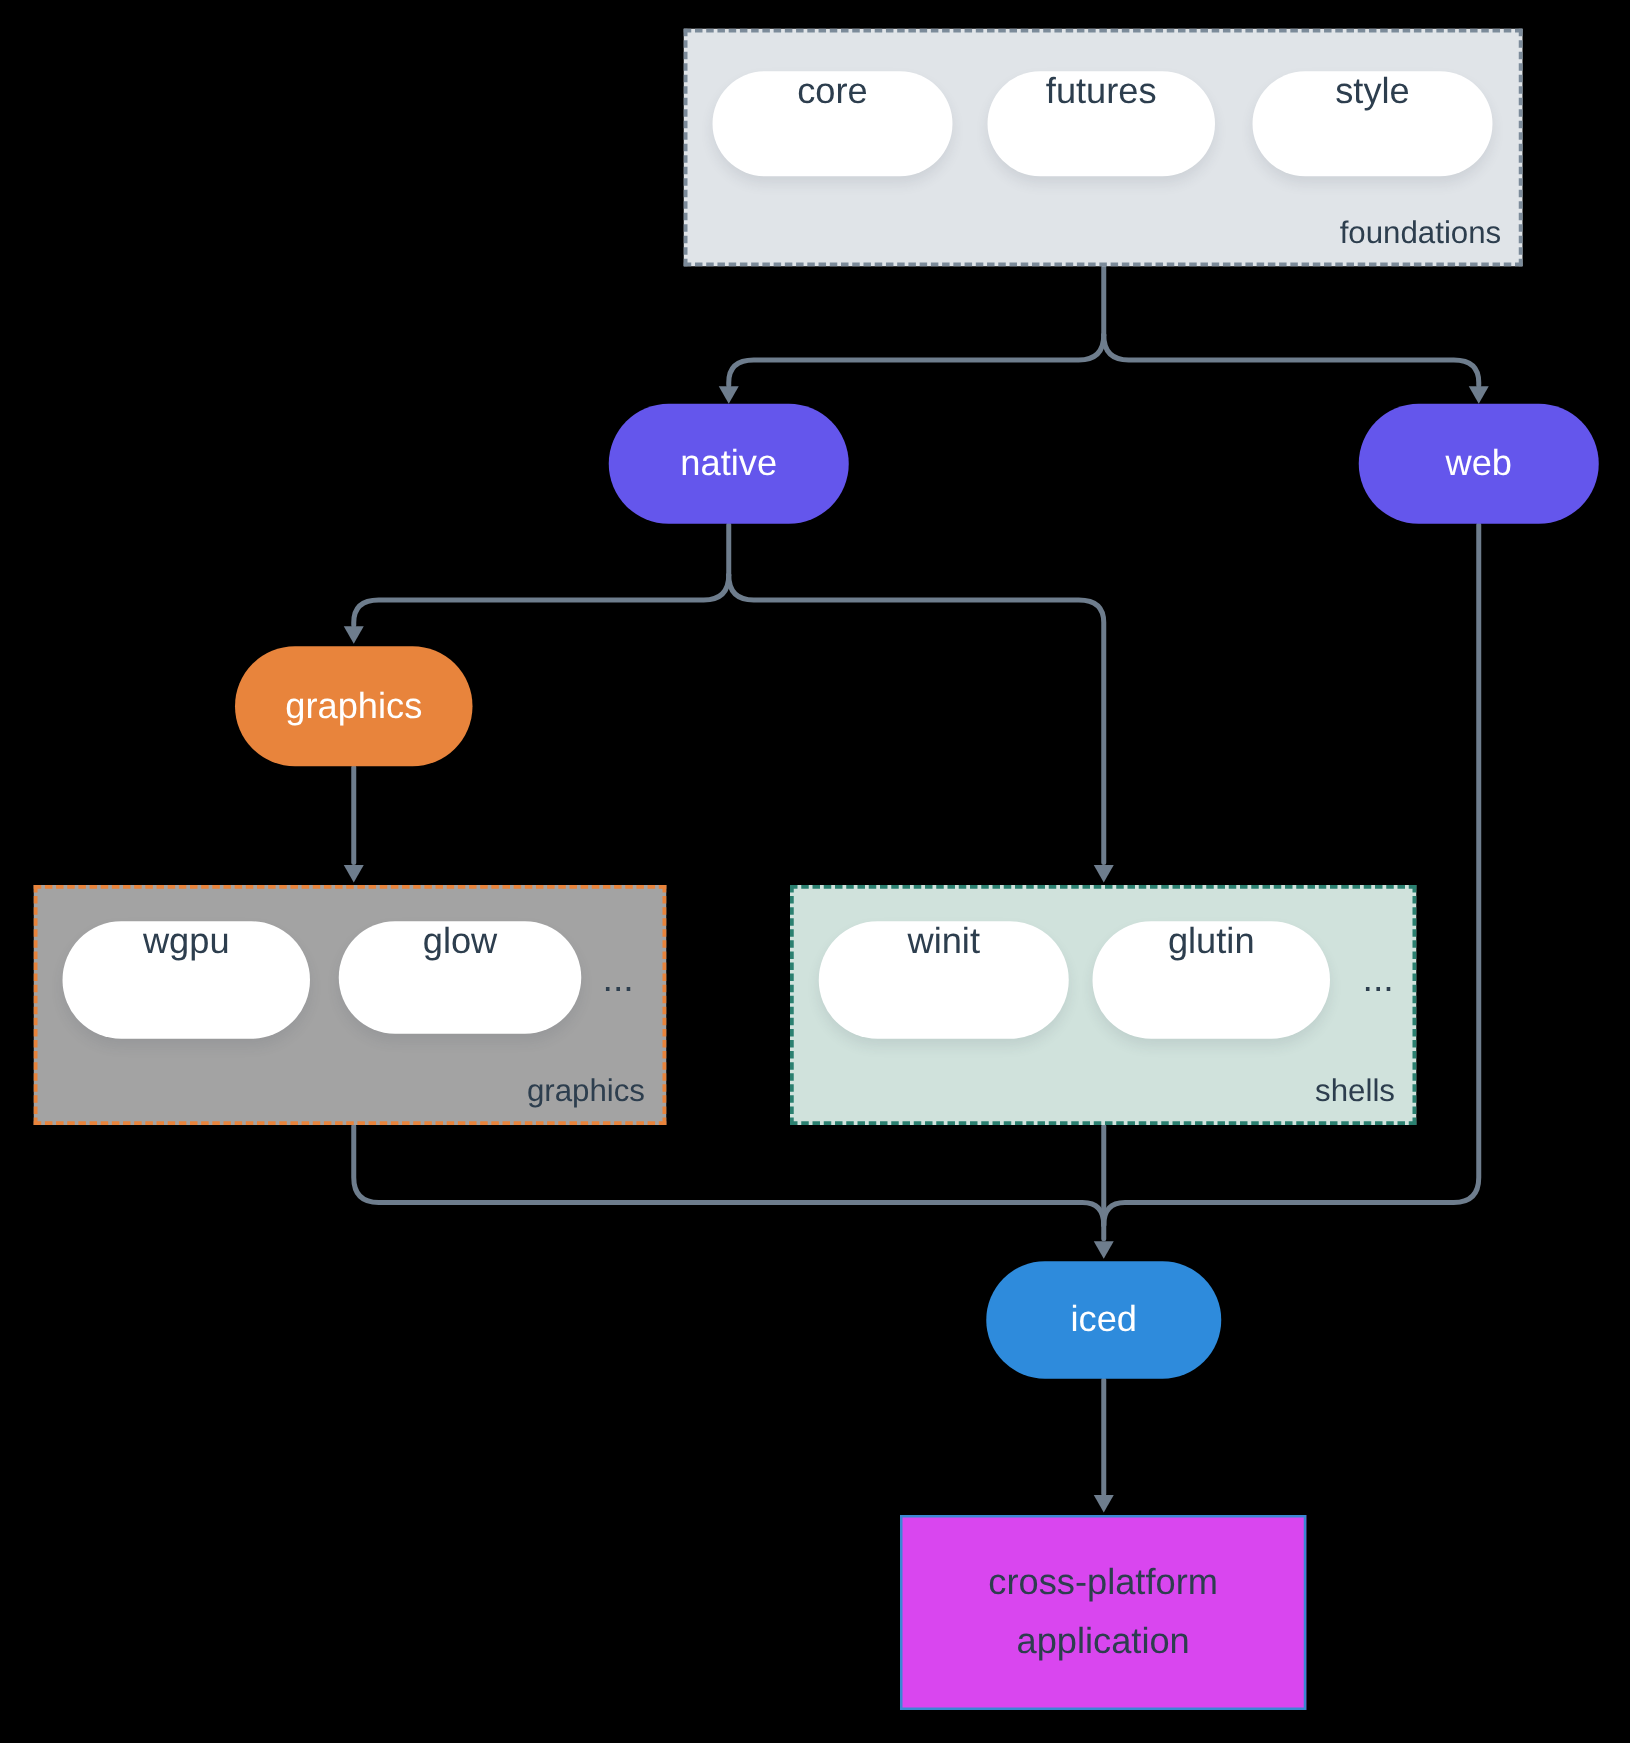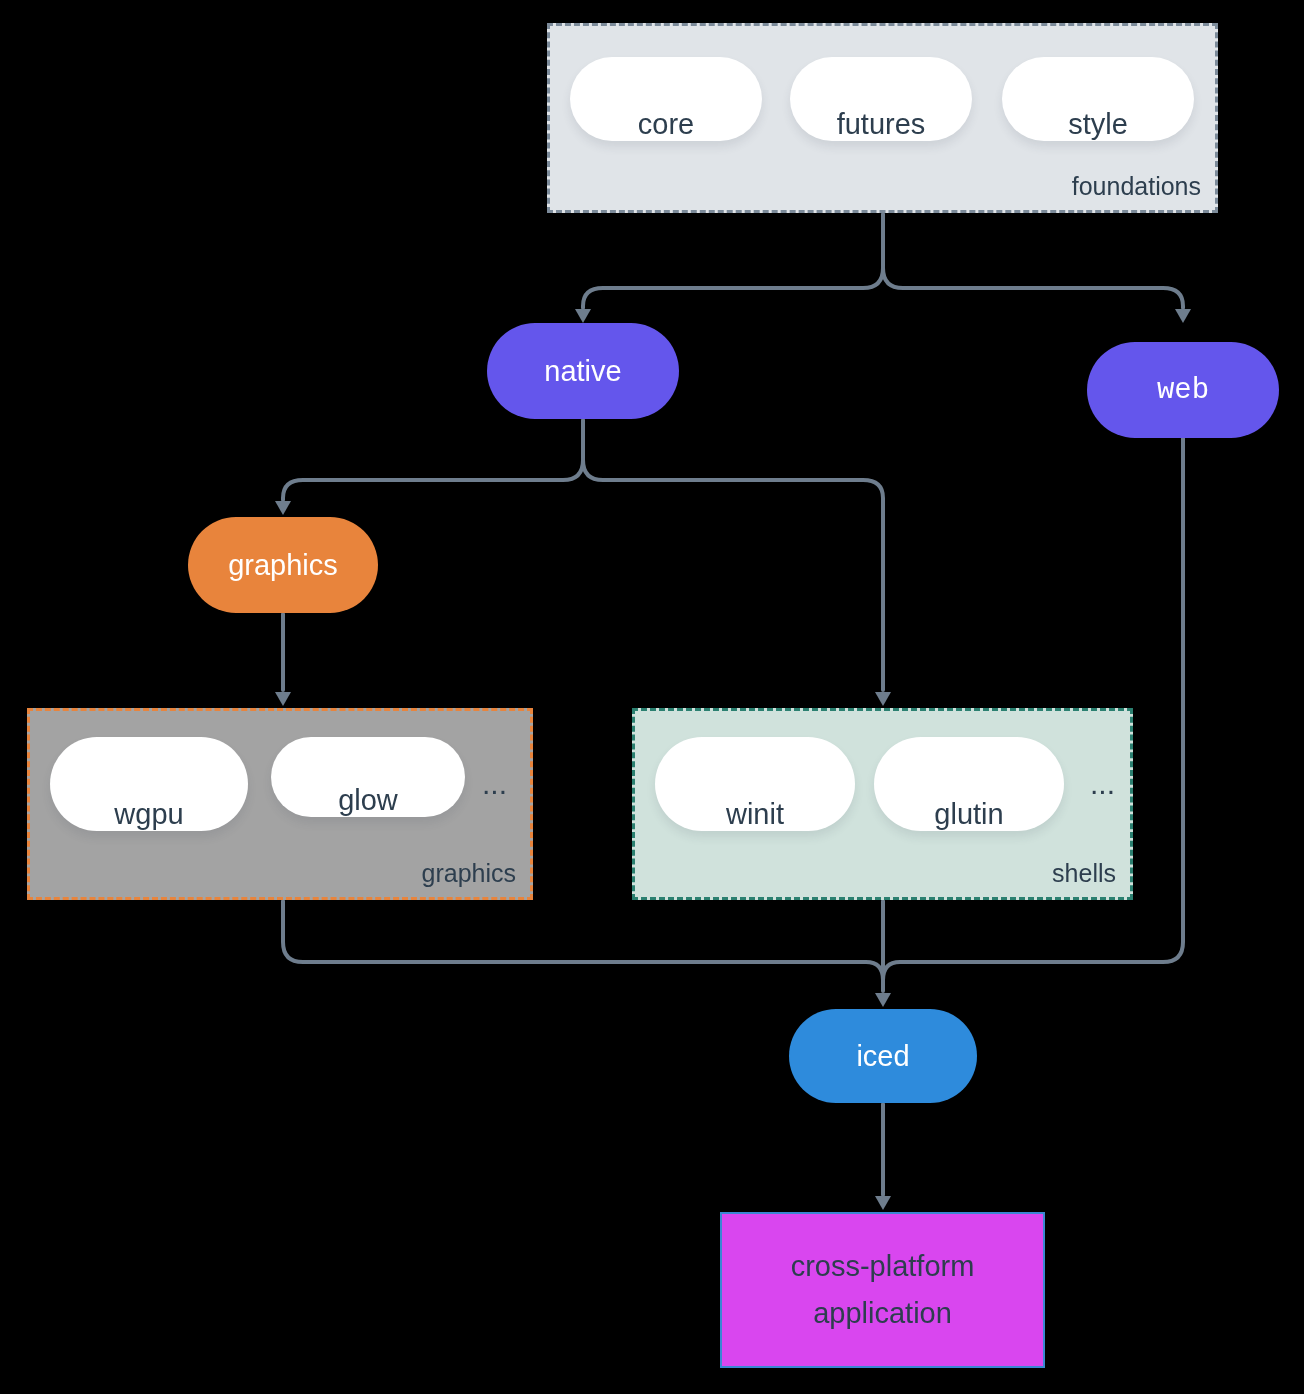--- a/index.html
+++ b/index.html
@@ -52,21 +52,21 @@
     position: absolute;
     right: 14px; bottom: 9px;
     font-size: 25px;
     color: #2D3E4E;
   }
   .white-pill {
     position: absolute;
     background: #FFFFFF;
     border-radius: 999px;
     display: flex;
-    align-items: flex-end;
+    align-items: flex-start;
     justify-content: center;
     font-size: 29px;
     color: #2D3E4E;
     box-shadow: 0 6px 10px rgba(45,62,78,0.10);
   }
   .ellipsis {
     position: absolute;
     font-size: 30px;
     color: #2D3E4E;
     display: flex;
@@ -75,21 +75,21 @@
   .node-pill {
     position: absolute;
     border-radius: 999px;
     display: flex;
     align-items: center;
     justify-content: center;
     font-size: 29px;
     color: #FFFFFF;
   }
   .node-native   { left: 487px;  top: 323px;  width: 192px; height: 96px; background: #6456EC; }
-  .node-web      { left: 1087px; top: 342px;  width: 192px; height: 96px; background: #6456EC; font-family: Liberation Mono, monospace; }
+  .node-web      { left: 1087px; top: 323px;  width: 192px; height: 96px; background: #6456EC; }
   .node-graphics { left: 188px;  top: 517px;  width: 190px; height: 96px; background: #E8843C; }
   .node-iced     { left: 789px;  top: 1009px; width: 188px; height: 94px; background: #2E8BDC; }
 
   .app-box {
     position: absolute;
     left: 720px; top: 1212px; width: 325px; height: 156px;
     box-sizing: border-box;
     background: #d946ef;
     border: 2px solid #3A87D3;
     display: flex;
@@ -102,21 +102,21 @@
     text-align: center;
   }
 
   
   .p-core    { left: 20px;  top: 31px; width: 192px; height: 84px; }
   .p-futures { left: 240px; top: 31px; width: 182px; height: 84px; }
   .p-style   { left: 452px; top: 31px; width: 192px; height: 84px; }
 
   
   .p-wgpu { left: 20px;  top: 26px; width: 198px; height: 94px; }
-  .p-glow { left: 241px; top: 26px; width: 194px; height: 80px; }
+  .p-glow { left: 241px; top: 26px; width: 194px; height: 90px; }
   .e-renderers { left: 452px; top: 26px; height: 94px; }
 
   
   .p-winit  { left: 20px;  top: 26px; width: 200px; height: 94px; }
   .p-glutin { left: 239px; top: 26px; width: 190px; height: 94px; }
   .e-shells { left: 455px; top: 26px; height: 94px; }
 </style>
 </head>
 <body>
 

